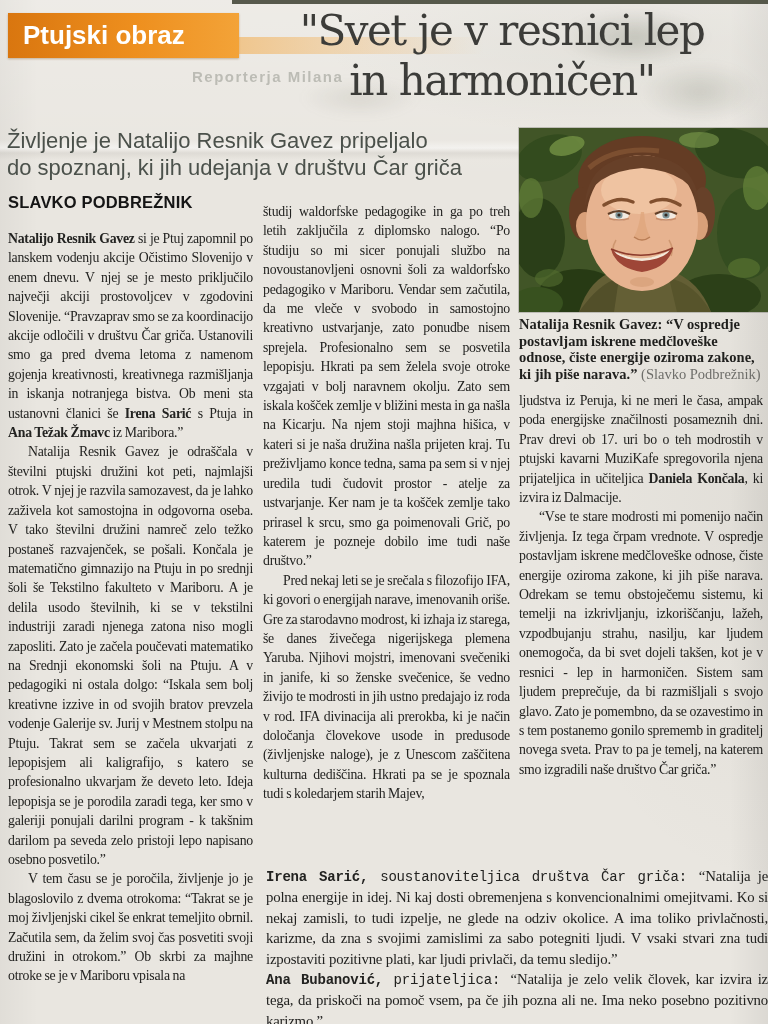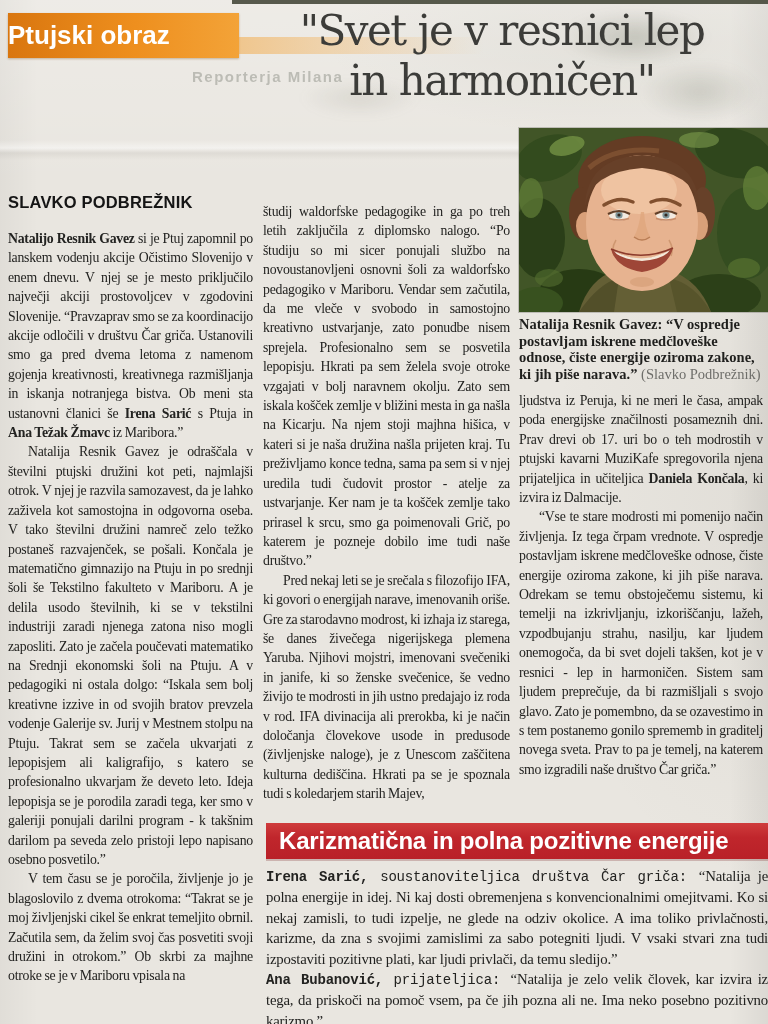--- a/index.html
+++ b/index.html
@@ -21,21 +21,21 @@
     filter:blur(.7px);letter-spacing:1.5px;
   }
   .blob{position:absolute;border-radius:50%;filter:blur(4px);}
   .b1{left:560px;top:10px;width:150px;height:55px;background:radial-gradient(rgba(98,104,86,.25), rgba(98,104,86,0) 70%);}
   .b2{left:640px;top:62px;width:120px;height:60px;background:radial-gradient(rgba(98,104,86,.20), rgba(98,104,86,0) 70%);}
   .b3{left:300px;top:78px;width:120px;height:40px;background:radial-gradient(rgba(120,118,100,.14), rgba(120,118,100,0) 70%);}
   .tag-box{
     position:absolute;left:8px;top:13px;width:231px;height:45px;box-sizing:border-box;
     background:linear-gradient(90deg,#d9760f,#ee8f1e 55%,#f3a338);
     box-shadow:0 1px 2px rgba(120,70,10,.35);
-    color:#fff;font:700 26px/45px "Liberation Sans", sans-serif;
+    color:#fff;font:700 26px/45px "Liberation Sans", sans-serif;padding-left:15px;
   }
   .tag-tail{
     position:absolute;left:239px;top:37px;width:245px;height:17px;
     background:linear-gradient(90deg, rgba(243,163,56,.5), rgba(243,163,56,0));
   }
   .headline{
     position:absolute;left:242px;top:6px;width:520px;margin:0;text-align:center;
     font-family:"DejaVu Serif", serif;font-weight:400;
     font-size:42px;line-height:50px;color:#3c3c39;letter-spacing:-1.5px;
   }
@@ -96,20 +96,24 @@
   <div class="tag-box">
     <span>Ptujski obraz</span>
   </div>
   <div class="tag-tail"></div>
 
   <h1 class="headline">
     <span>"Svet je v resnici lep</span>
     <span>in harmoničen"</span>
   </h1>
 
+  <div class="subhead">
+    <span>Življenje je Natalijo Resnik Gavez pripeljalo</span>
+    <span>do spoznanj, ki jih udejanja v društvu Čar griča</span>
+  </div>
 
   <div class="byline">SLAVKO PODBREŽNIK</div>
 
   <div class="col col1">
       <p><span class="b">Natalijo Resnik Gavez</span><span> si je Ptuj zapomnil po lanskem vodenju akcije Očistimo Slovenijo v enem dnevu. V njej se je mesto priključilo največji akciji prostovoljcev v zgodovini Slovenije. “Pravzaprav smo se za koordinacijo akcije odločili v društvu Čar griča. Ustanovili smo ga pred dvema letoma z namenom gojenja kreativnosti, kreativnega razmišljanja in iskanja notranjega bistva. Ob meni sta ustanovni članici še </span><span class="b">Irena Sarić</span><span> s Ptuja in </span><span class="b">Ana Težak Žmavc</span><span> iz Maribora.”</span></p>
       <p class="ind"><span>Natalija Resnik Gavez je odraščala v številni ptujski družini kot peti, najmlajši otrok. V njej je razvila samozavest, da je lahko zaživela kot samostojna in odgovorna oseba. V tako številni družini namreč zelo težko postaneš razvajenček, se pošali. Končala je matematično gimnazijo na Ptuju in po srednji šoli še Tekstilno fakulteto v Mariboru. A je delila usodo številnih, ki se v tekstilni industriji zaradi njenega zatona niso mogli zaposliti. Zato je začela poučevati matematiko na Srednji ekonomski šoli na Ptuju. A v pedagogiki ni ostala dolgo: “Iskala sem bolj kreativne izzive in od svojih bratov prevzela vodenje Galerije sv. Jurij v Mestnem stolpu na Ptuju. Takrat sem se začela ukvarjati z lepopisjem ali kaligrafijo, s katero se profesionalno ukvarjam že deveto leto. Ideja lepopisja se je porodila zaradi tega, ker smo v galeriji ponujali darilni program - k takšnim darilom pa seveda zelo pristoji lepo napisano osebno posvetilo.”</span></p>
       <p class="ind"><span>V tem času se je poročila, življenje jo je blagoslovilo z dvema otrokoma: “Takrat se je moj življenjski cikel še enkrat temeljito obrnil. Začutila sem, da želim svoj čas posvetiti svoji družini in otrokom.” Ob skrbi za majhne otroke se je v Mariboru vpisala na</span></p>
     </div>
   <div class="col col2">
       <p><span>študij waldorfske pedagogike in ga po treh letih zaključila z diplomsko nalogo. “Po študiju so mi sicer ponujali službo na novoustanovljeni osnovni šoli za waldorfsko pedagogiko v Mariboru. Vendar sem začutila, da me vleče v svobodo in samostojno kreativno ustvarjanje, zato ponudbe nisem sprejela. Profesionalno sem se posvetila lepopisju. Hkrati pa sem želela svoje otroke vzgajati v bolj naravnem okolju. Zato sem iskala košček zemlje v bližini mesta in ga našla na Kicarju. Na njem stoji majhna hišica, v kateri si je naša družina našla prijeten kraj. Tu preživljamo konce tedna, sama pa sem si v njej uredila tudi čudovit prostor - atelje za ustvarjanje. Ker nam je ta košček zemlje tako prirasel k srcu, smo ga poimenovali Grič, po katerem je pozneje dobilo ime tudi naše društvo.”</span></p>
@@ -170,21 +174,18 @@
     </svg>
   </div>
 
   <div class="caption"><span class="b">Natalija Resnik Gavez: “V ospredje postavljam iskrene medčloveške odnose, čiste energije oziroma zakone, ki jih piše narava.” </span><span class="muted">(Slavko Podbrežnik)</span></div>
 
   <div class="col col3">
       <p><span>ljudstva iz Peruja, ki ne meri le časa, ampak poda energijske značilnosti posameznih dni. Prav drevi ob 17. uri bo o teh modrostih v ptujski kavarni MuziKafe spregovorila njena prijateljica in učiteljica </span><span class="b">Daniela Končala</span><span>, ki izvira iz Dalmacije.</span></p>
       <p class="ind"><span>“Vse te stare modrosti mi pomenijo način življenja. Iz tega črpam vrednote. V ospredje postavljam iskrene medčloveške odnose, čiste energije oziroma zakone, ki jih piše narava. Odrekam se temu obstoječemu sistemu, ki temelji na izkrivljanju, izkoriščanju, lažeh, vzpodbujanju strahu, nasilju, kar ljudem onemogoča, da bi svet dojeli takšen, kot je v resnici - lep in harmoničen. Sistem sam ljudem preprečuje, da bi razmišljali s svojo glavo. Zato je pomembno, da se ozavestimo in s tem postanemo gonilo sprememb in graditelj novega sveta. Prav to pa je temelj, na katerem smo izgradili naše društvo Čar griča.”</span></p>
     </div>
 
-  <div class="banner">
-    <span>Karizmatična in polna pozitivne energije</span>
-  </div>
   <div class="boxtext">
       <p><span class="b sans">Irena Sarić,</span><span class="sans"> soustanoviteljica društva Čar griča: </span><span>“Natalija je polna energije in idej. Ni kaj dosti obremenjena s konvencionalnimi omejitvami. Ko si nekaj zamisli, to tudi izpelje, ne glede na odziv okolice. A ima toliko privlačnosti, karizme, da zna s svojimi zamislimi za sabo potegniti ljudi. V vsaki stvari zna tudi izpostaviti pozitivne plati, kar ljudi privlači, da temu sledijo.”</span></p>
       <p><span class="b sans">Ana Bubanović,</span><span class="sans"> prijateljica: </span><span>“Natalija je zelo velik človek, kar izvira iz tega, da priskoči na pomoč vsem, pa če jih pozna ali ne. Ima neko posebno pozitivno karizmo.”</span></p>
     </div>
 
 </div>
 
 </body></html>

